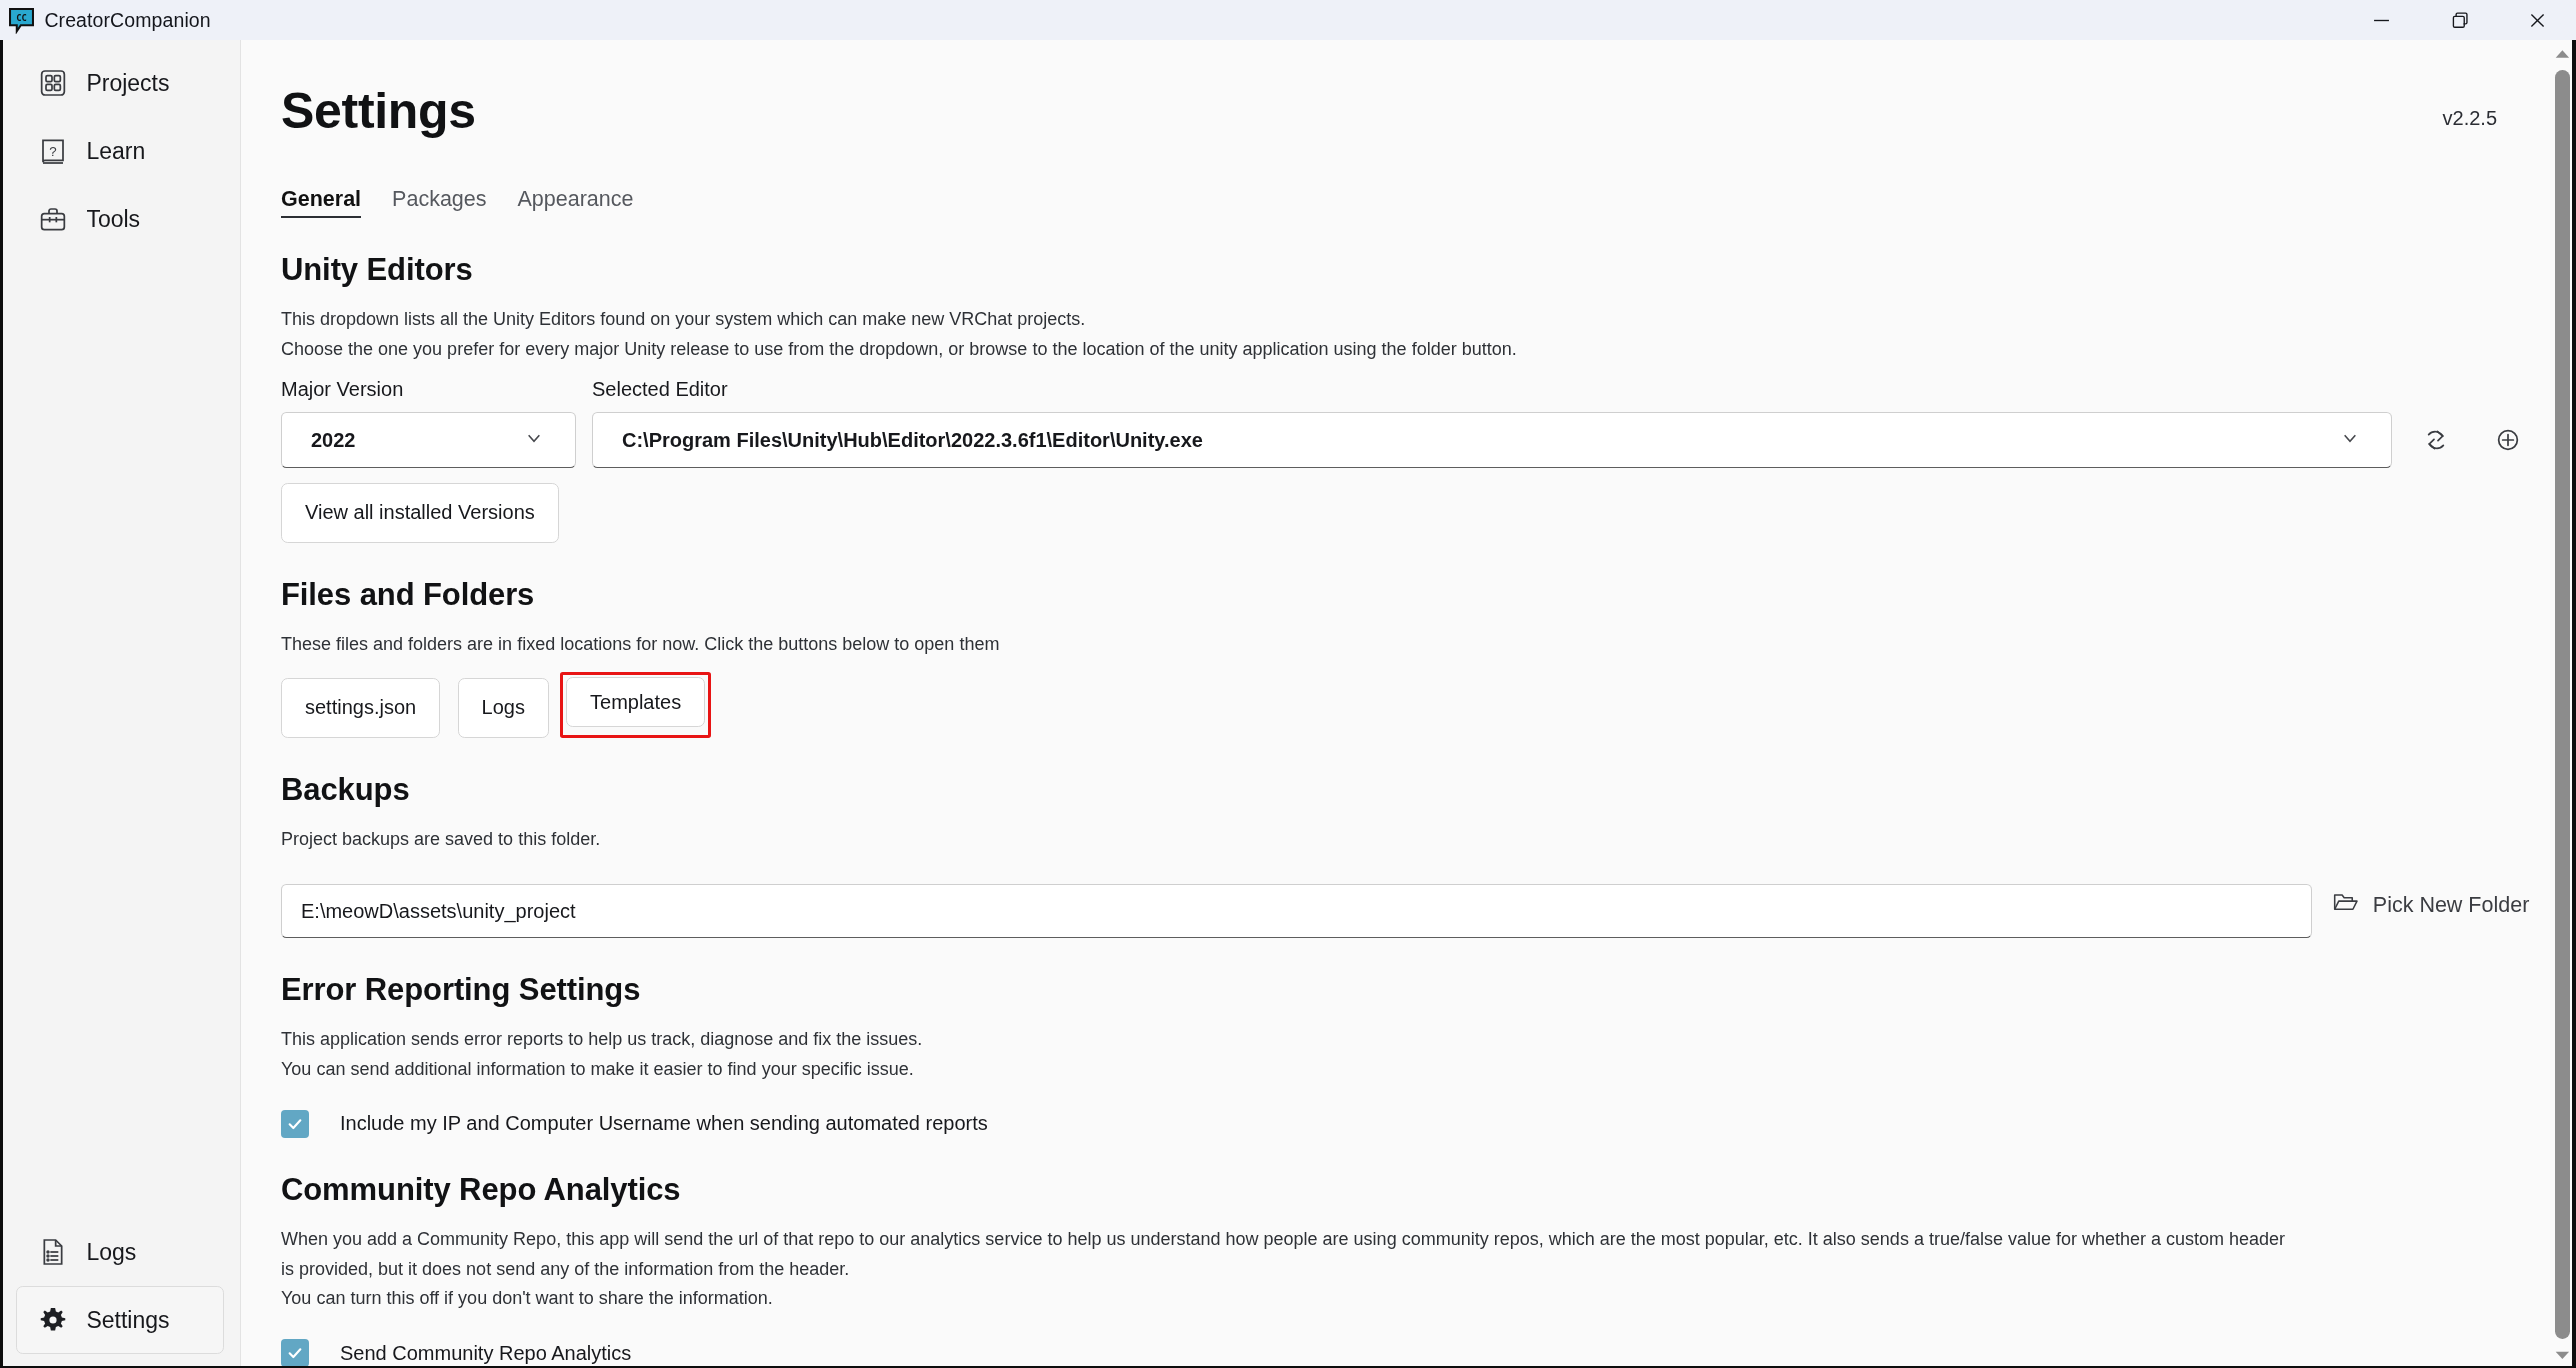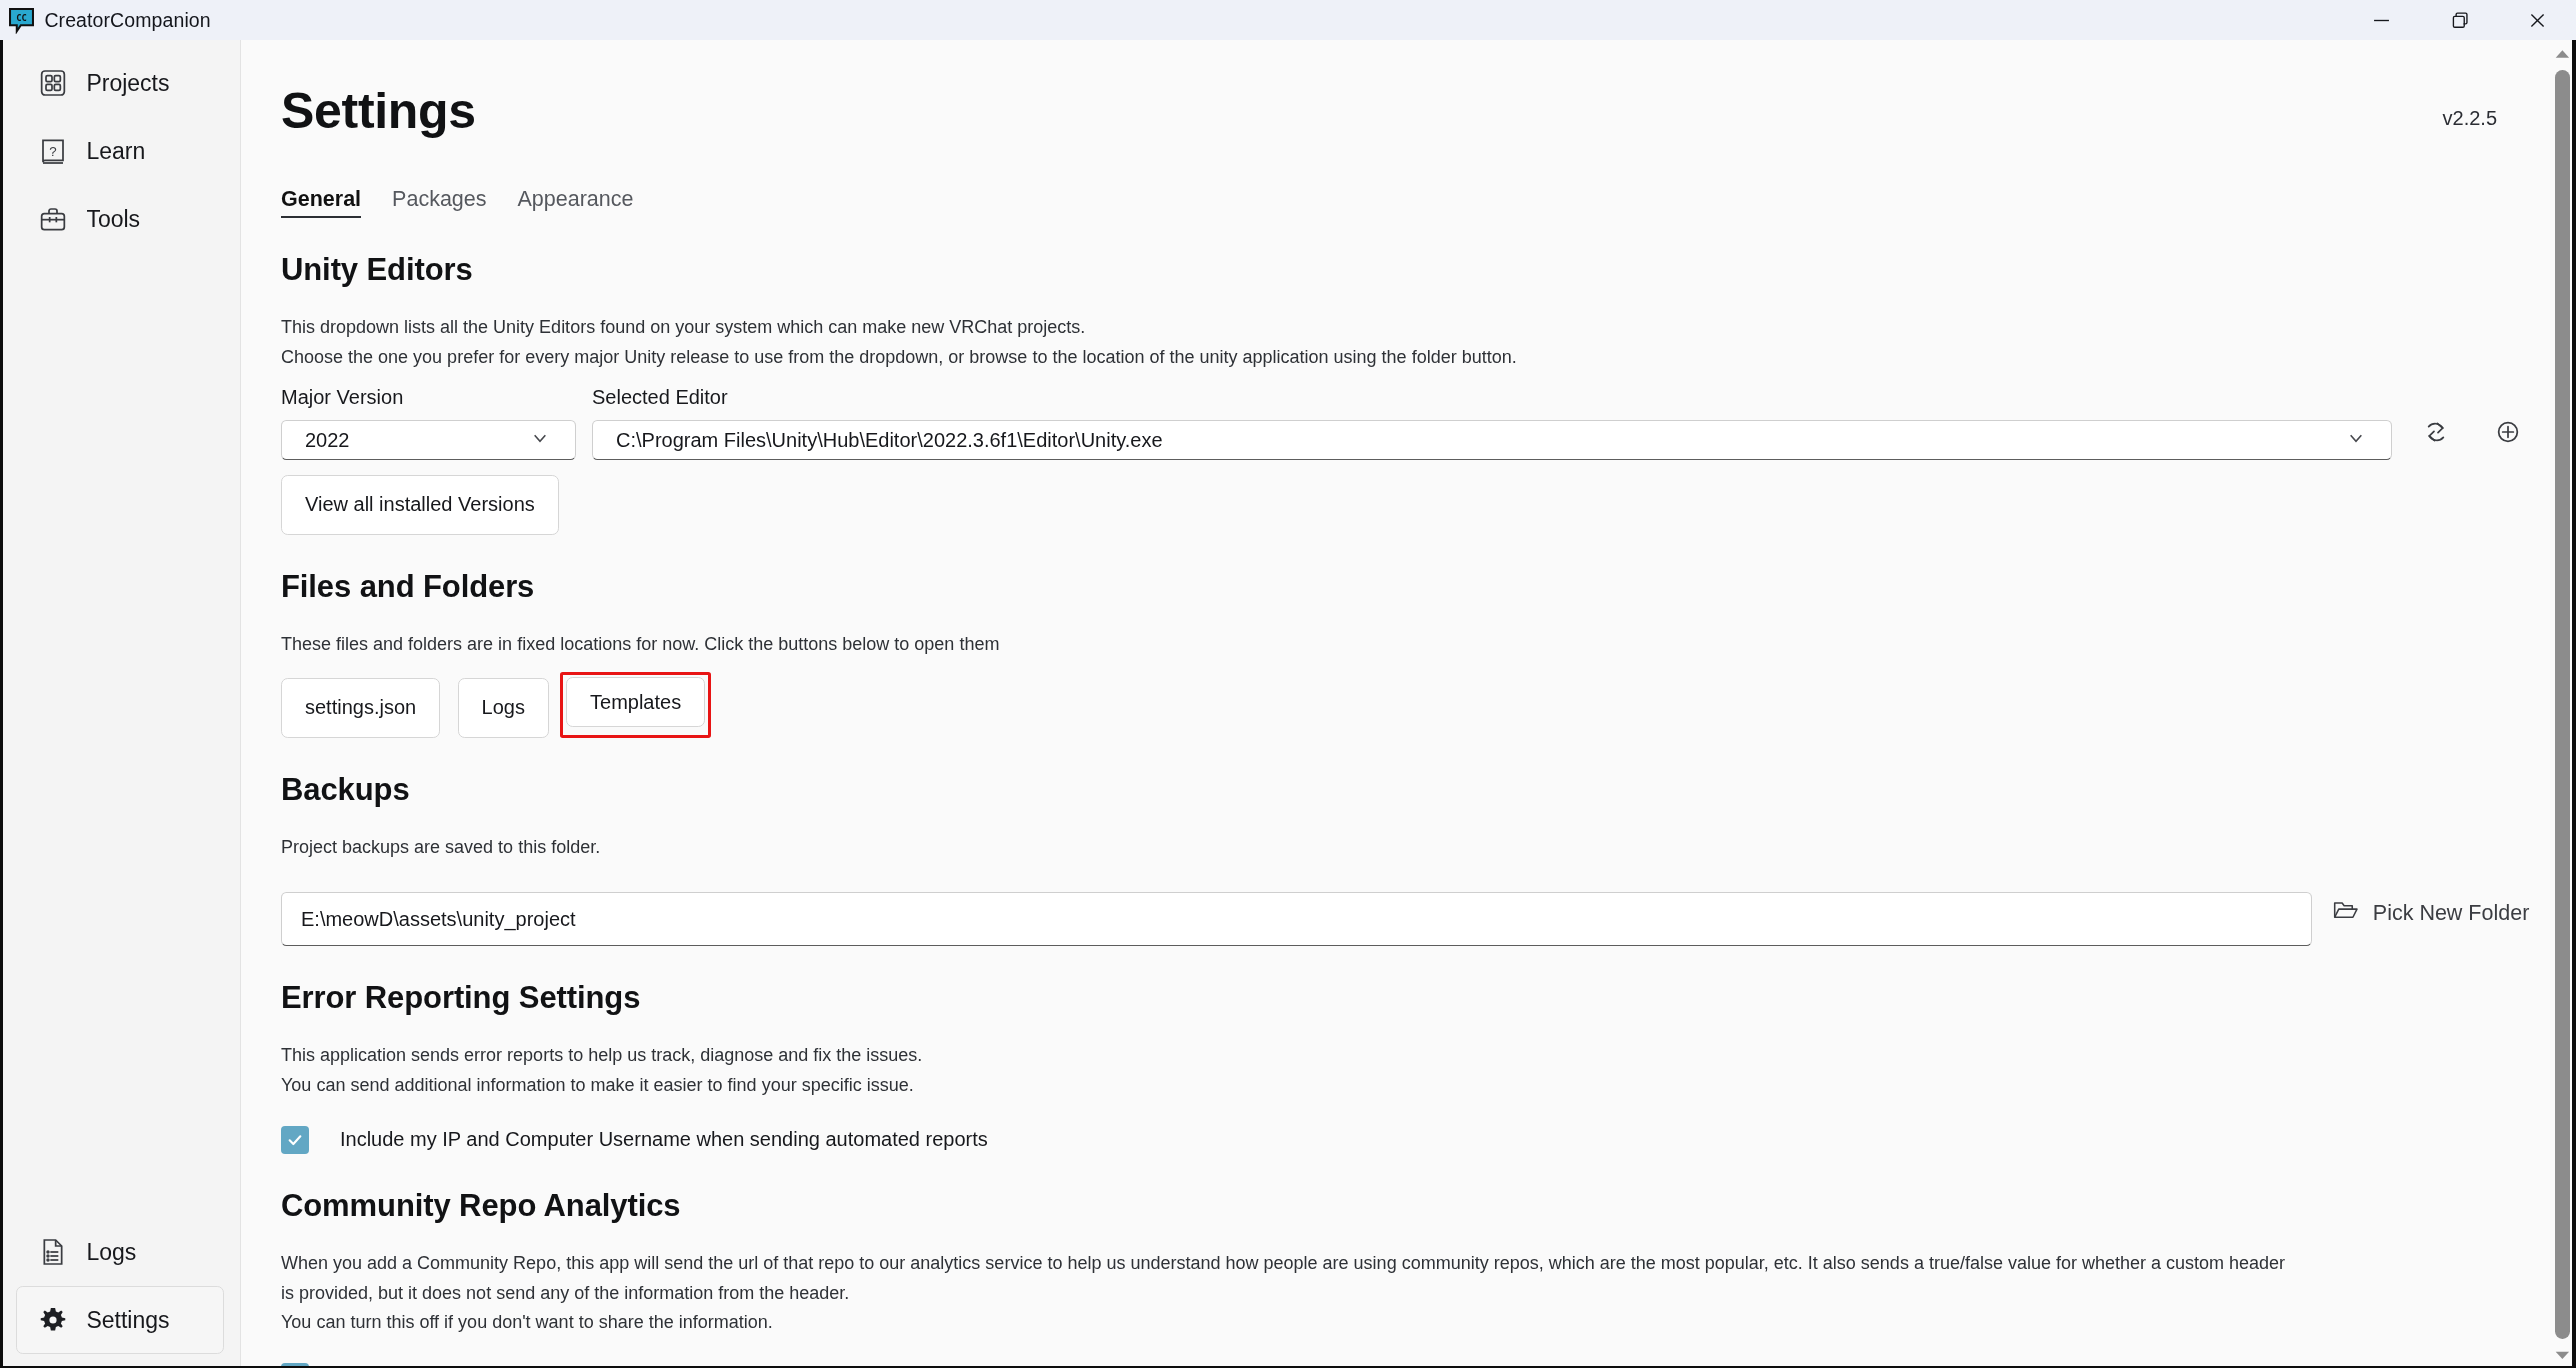--- a/index.html
+++ b/index.html
@@ -77,40 +77,40 @@
   .tab {
     font-size: 21.5px; color: #55585e;
     padding-bottom: 4px;
     border-bottom: 2.7px solid transparent;
     cursor: default;
   }
   .tab.active { color: #111; font-weight: bold; border-bottom-color: #2c2f34; }
 
   .section { margin-top: 34px; }
   .section-title { font-size: 31px; font-weight: bold; color: #111214; letter-spacing: -0.1px; }
-  .section-desc { font-size: 18px; color: #2e3136; line-height: 1.43; margin-top: 27px; }
+  .section-desc { font-size: 18px; color: #2e3136; line-height: 1.43; margin-top: 19px; }
   .section-desc.tight { margin-top: 4px; }
 
   .field-label { font-size: 20px; color: #17181c; }
 
   .row-editors { display: flex; align-items: flex-end; gap: 16px; margin-top: 16px; }
   .col-major { width: 295px; }
   .col-editor { flex: 1; min-width: 0; }
 
   .select-box, .text-box {
-    height: 40px;
+    height: 56px;
     background: #fff;
     border: 0.7px solid #cfcfcf;
     border-bottom: 1.3px solid #5d5d5d;
     border-radius: 5.4px;
     display: flex; align-items: center;
-    padding: 0 23px;
+    padding: 0 29px;
     font-size: 20px; color: #17181c;
     margin-top: 10.7px;
-    white-space: nowrap; overflow: hidden;
+    white-space: nowrap; overflow: hidden; font-weight: bold;
   }
   .select-box { justify-content: space-between; cursor: default; }
   .select-box .sel-val { overflow: hidden; text-overflow: ellipsis; }
 
   .btn {
     height: 60px;
     background: #fff;
     border: 0.7px solid #d6d6d6;
     border-radius: 6.7px;
     display: inline-flex; align-items: center; justify-content: center;

